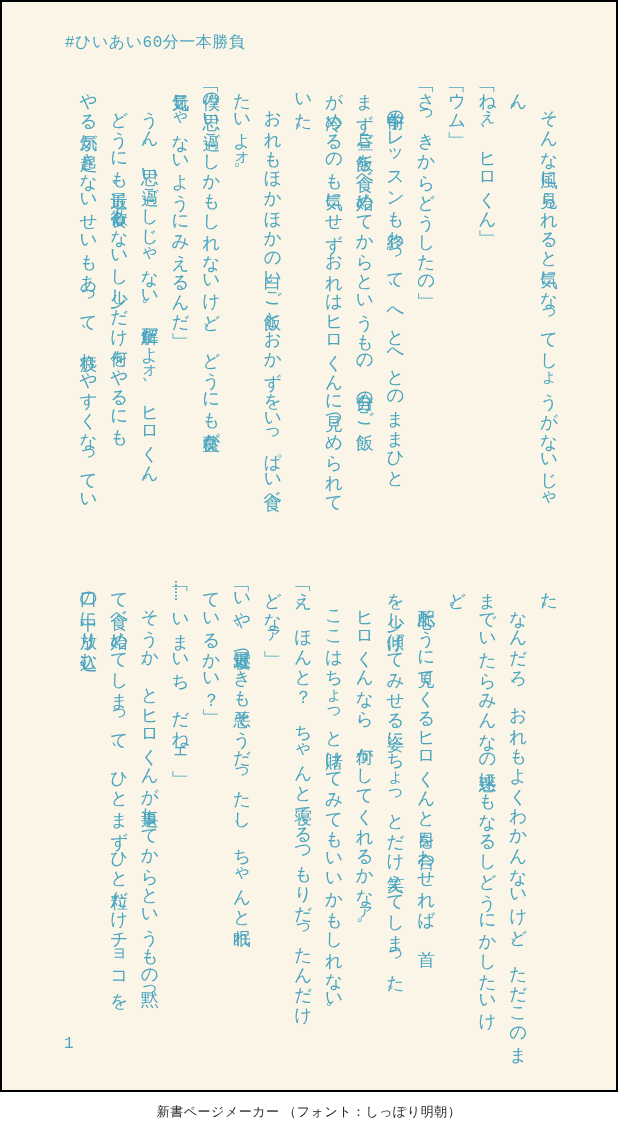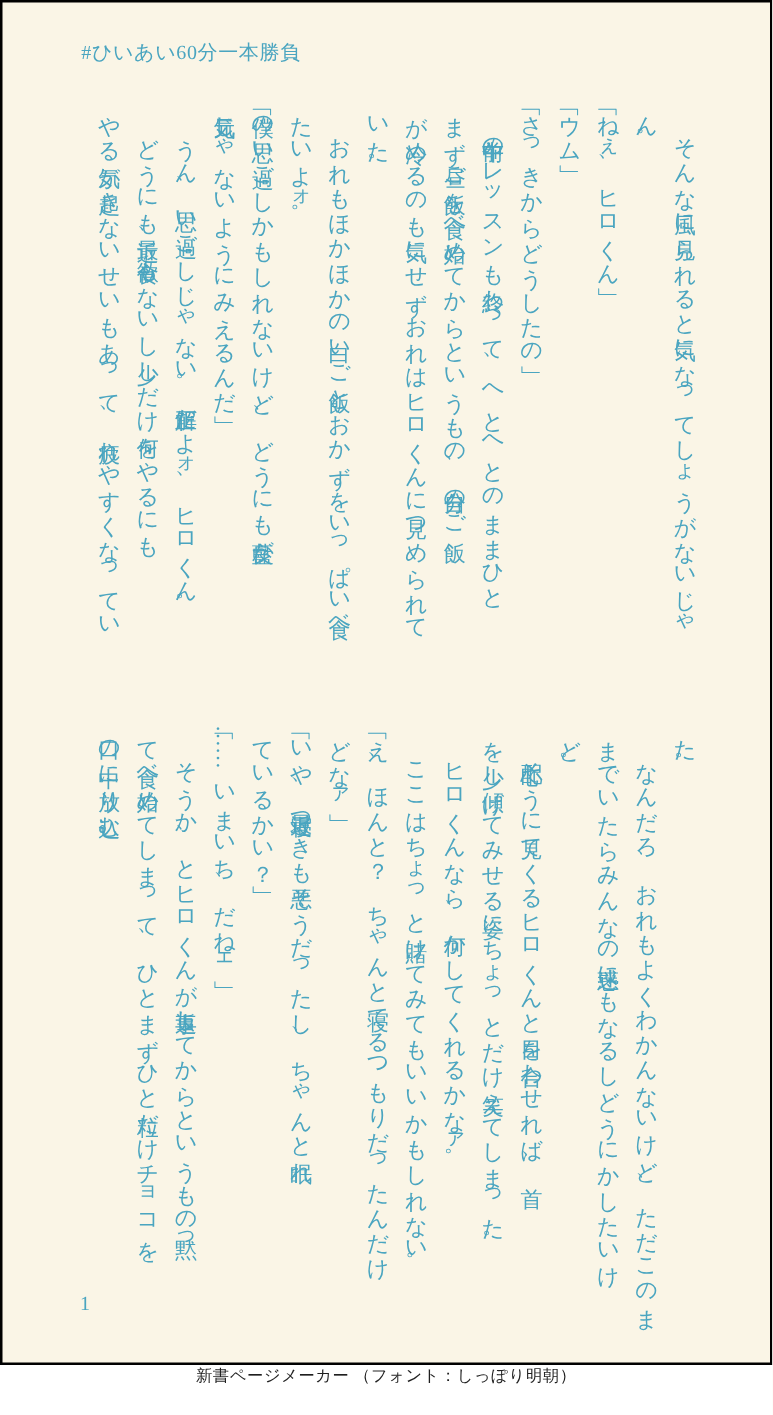--- a/index.html
+++ b/index.html
@@ -15,20 +15,21 @@
     background: #ffffff;
     overflow: hidden;
   }
   .page {
     position: absolute;
     left: 0; top: 0;
     width: 618px;
     height: 1092px;
     background: #faf5e6;
     border: 2px solid #000000;
+    font-family: Liberation Mono, monospace;
   }
   .hashtag {
     position: absolute;
     left: 63px;
     top: 30px;
     font-size: 16px;
     color: #4aa5c0;
     letter-spacing: 0.5px;
     white-space: nowrap;
   }
@@ -63,21 +64,21 @@
     white-space: nowrap;
   }
   .caption-strip {
     position: absolute;
     left: 0;
     top: 1092px;
     width: 618px;
     height: 40px;
     background: #ffffff;
     display: flex;
-    align-items: flex-start;
+    align-items: center;
     justify-content: center;
   }
   .caption {
     font-size: 13px;
     color: #1f1f1f;
     letter-spacing: 0.5px;
     white-space: nowrap;
   }
 </style>
 </head>

